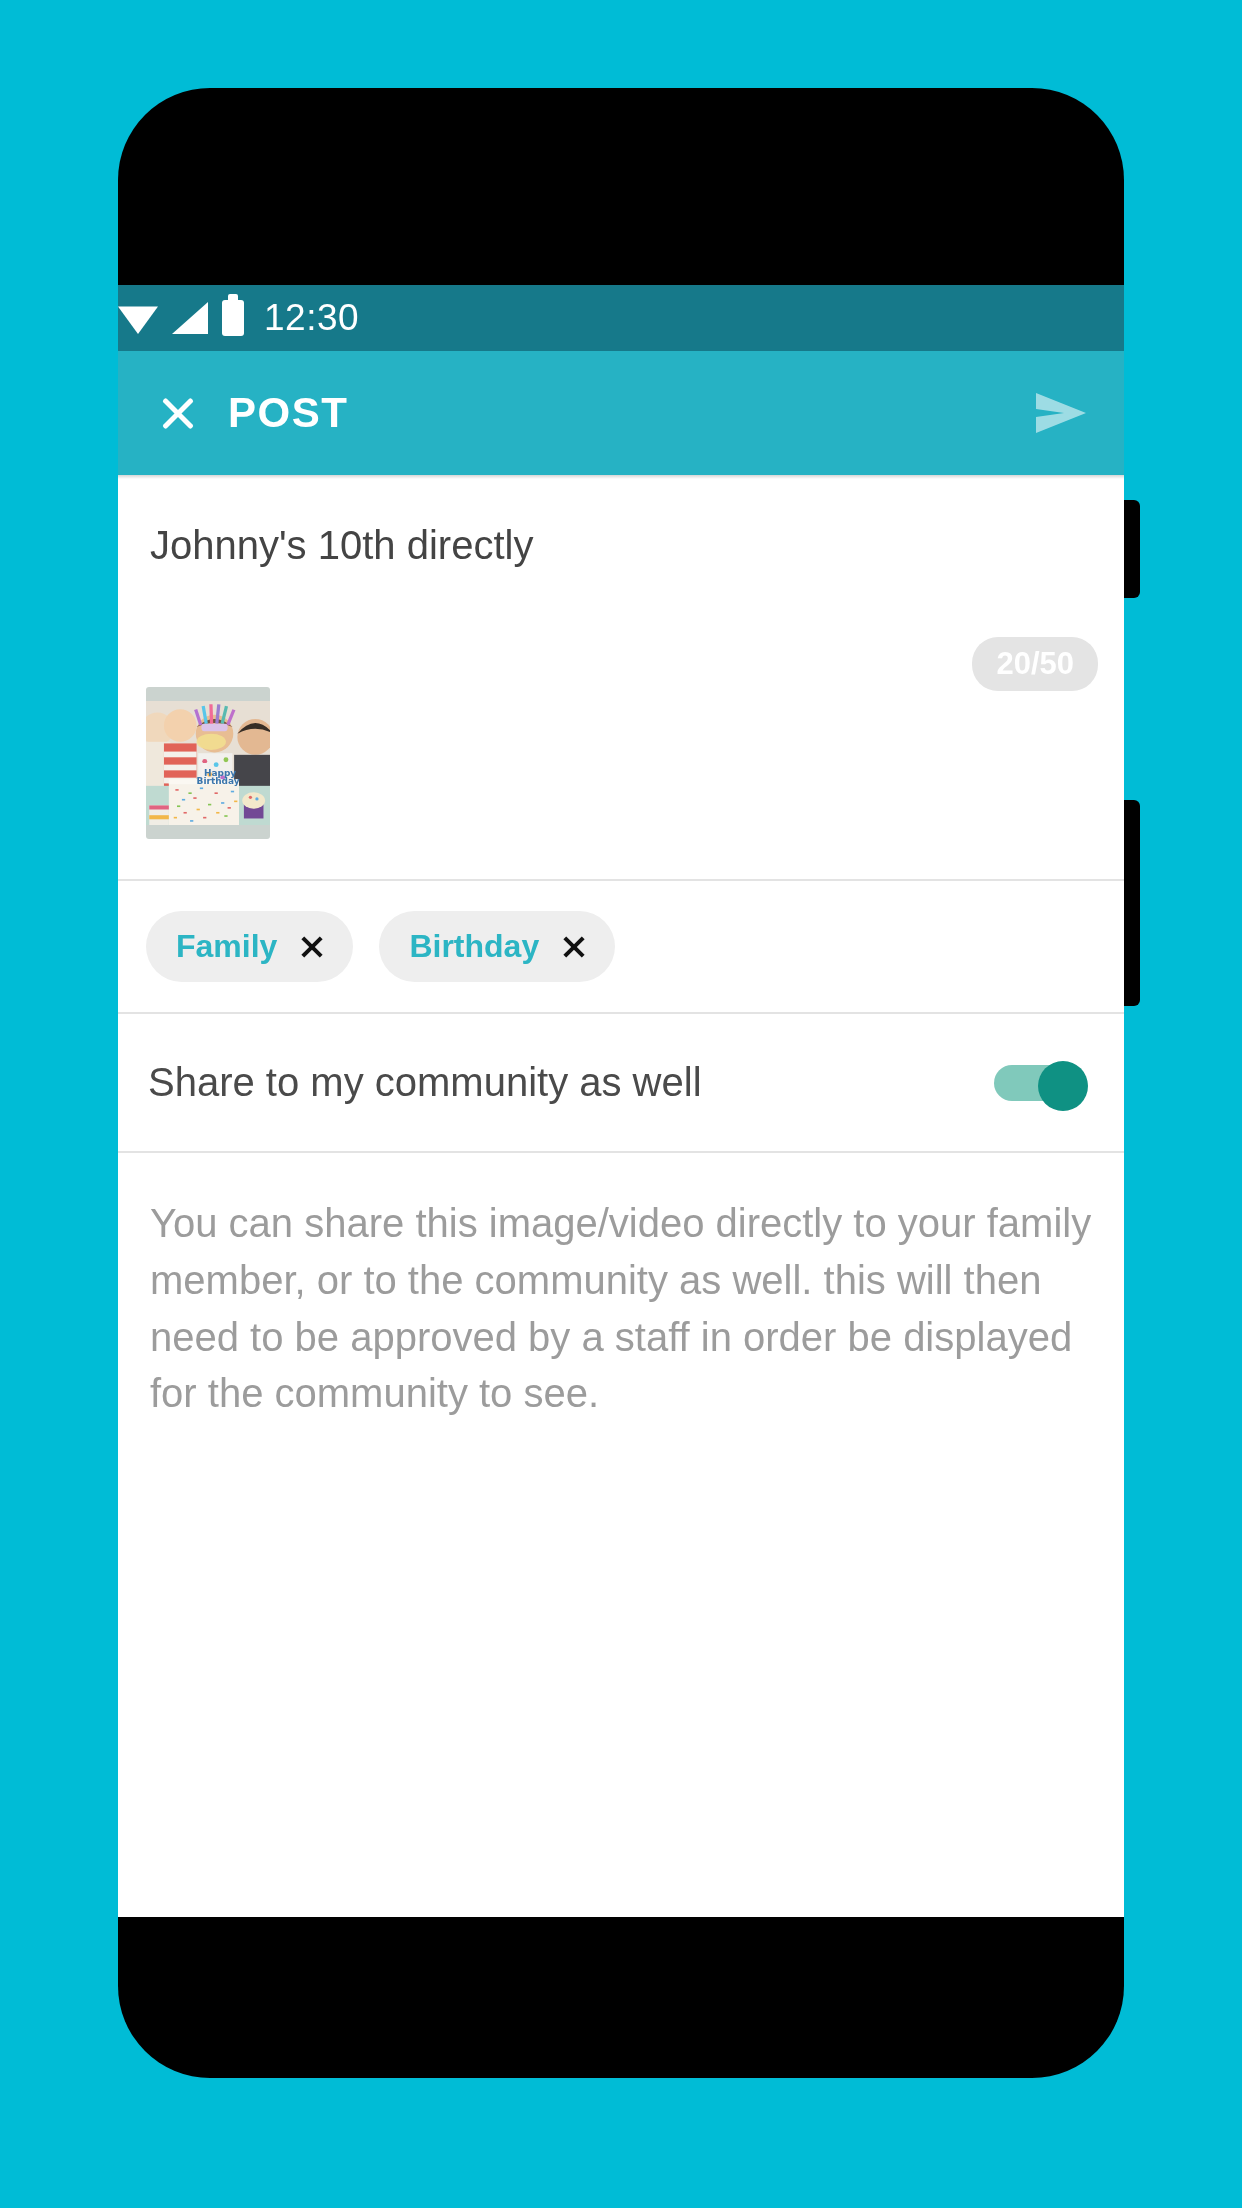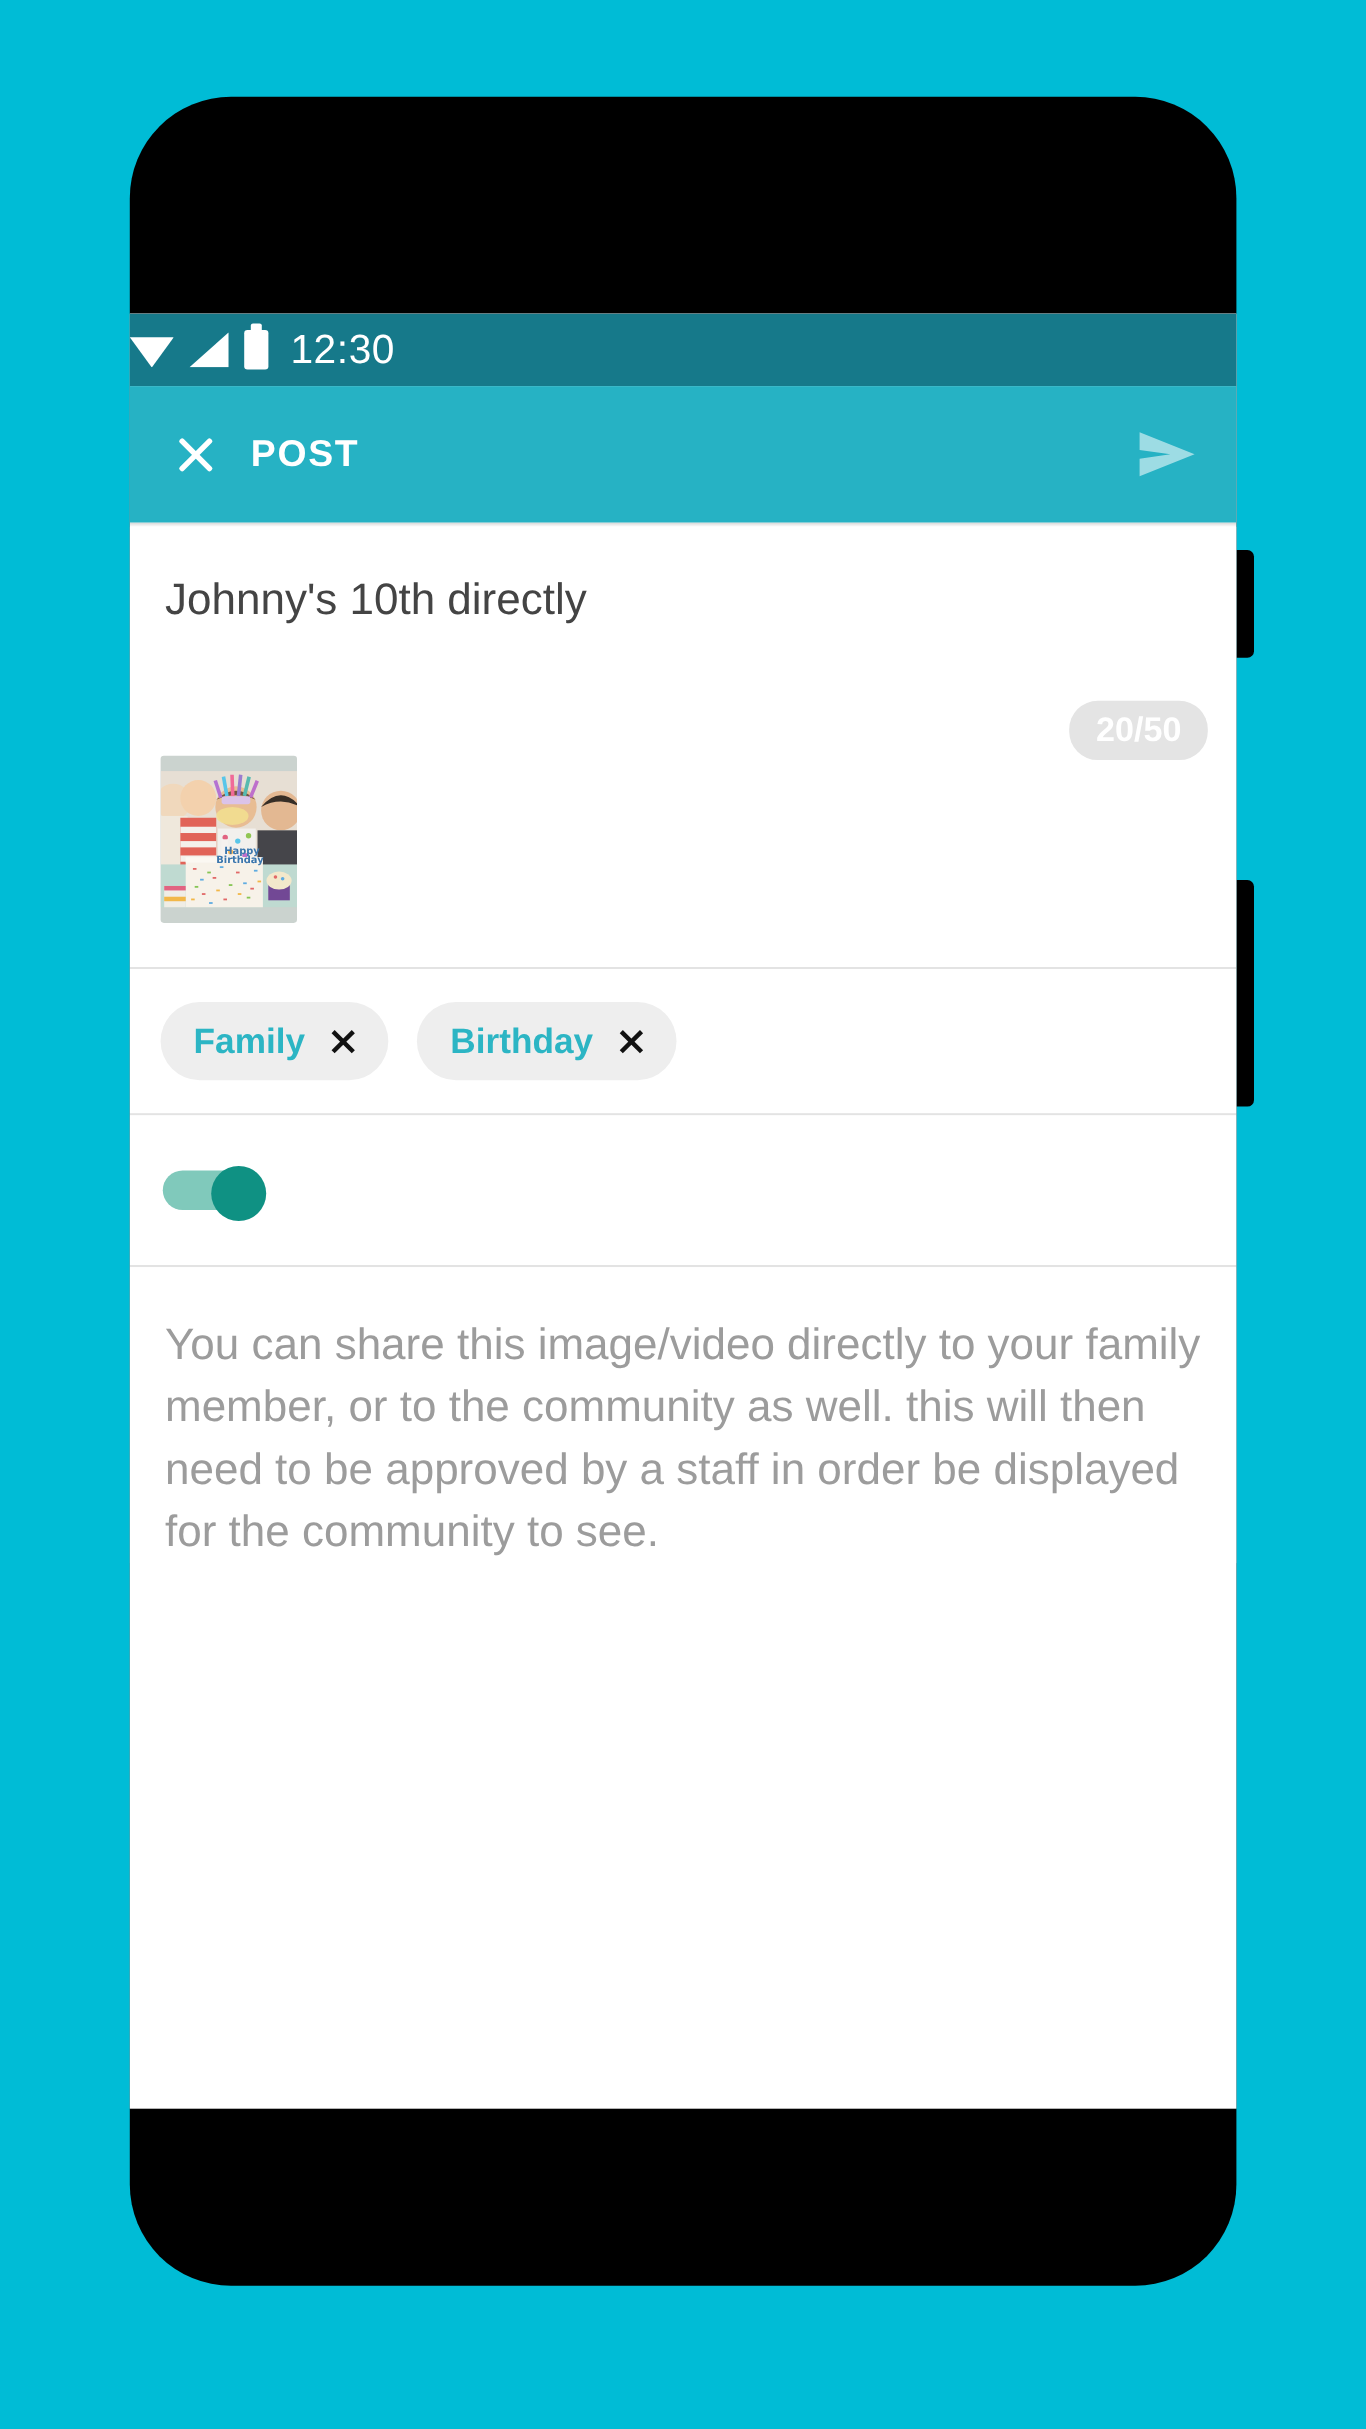--- a/index.html
+++ b/index.html
@@ -112,21 +112,21 @@
     left: 0; top: 18px;
     width: 40px; height: 5px;
     background: #ffffff;
     border-radius: 2px;
   }
   .icon-close::before { transform: rotate(45deg); }
   .icon-close::after  { transform: rotate(-45deg); }
 
   .appbar-title {
     color: #ffffff;
-    font-size: 34px;
+    font-size: 42px;
     font-weight: bold;
     letter-spacing: 1.5px;
   }
 
   .icon-send {
     position: absolute;
     right: 36px;
     top: 38px;
     width: 54px; height: 48px;
     cursor: pointer;
@@ -404,20 +404,21 @@
     </div>
     <div class="chip">
       <span class="chip-label">Birthday</span>
       <span class="chip-x"></span>
     </div>
   </div>
 
   <div class="divider"></div>
 
   <div class="toggle-row">
+    <span class="toggle-label">Share to my community as well</span>
     <span class="switch">
       <span class="switch-track"></span>
       <span class="switch-thumb"></span>
     </span>
   </div>
 
   <div class="divider"></div>
 
   <div class="description">
     <p>You can share this image/video directly to your family member, or to the community as well. this will then need to be approved by a staff in order be displayed for the community to see.</p>

